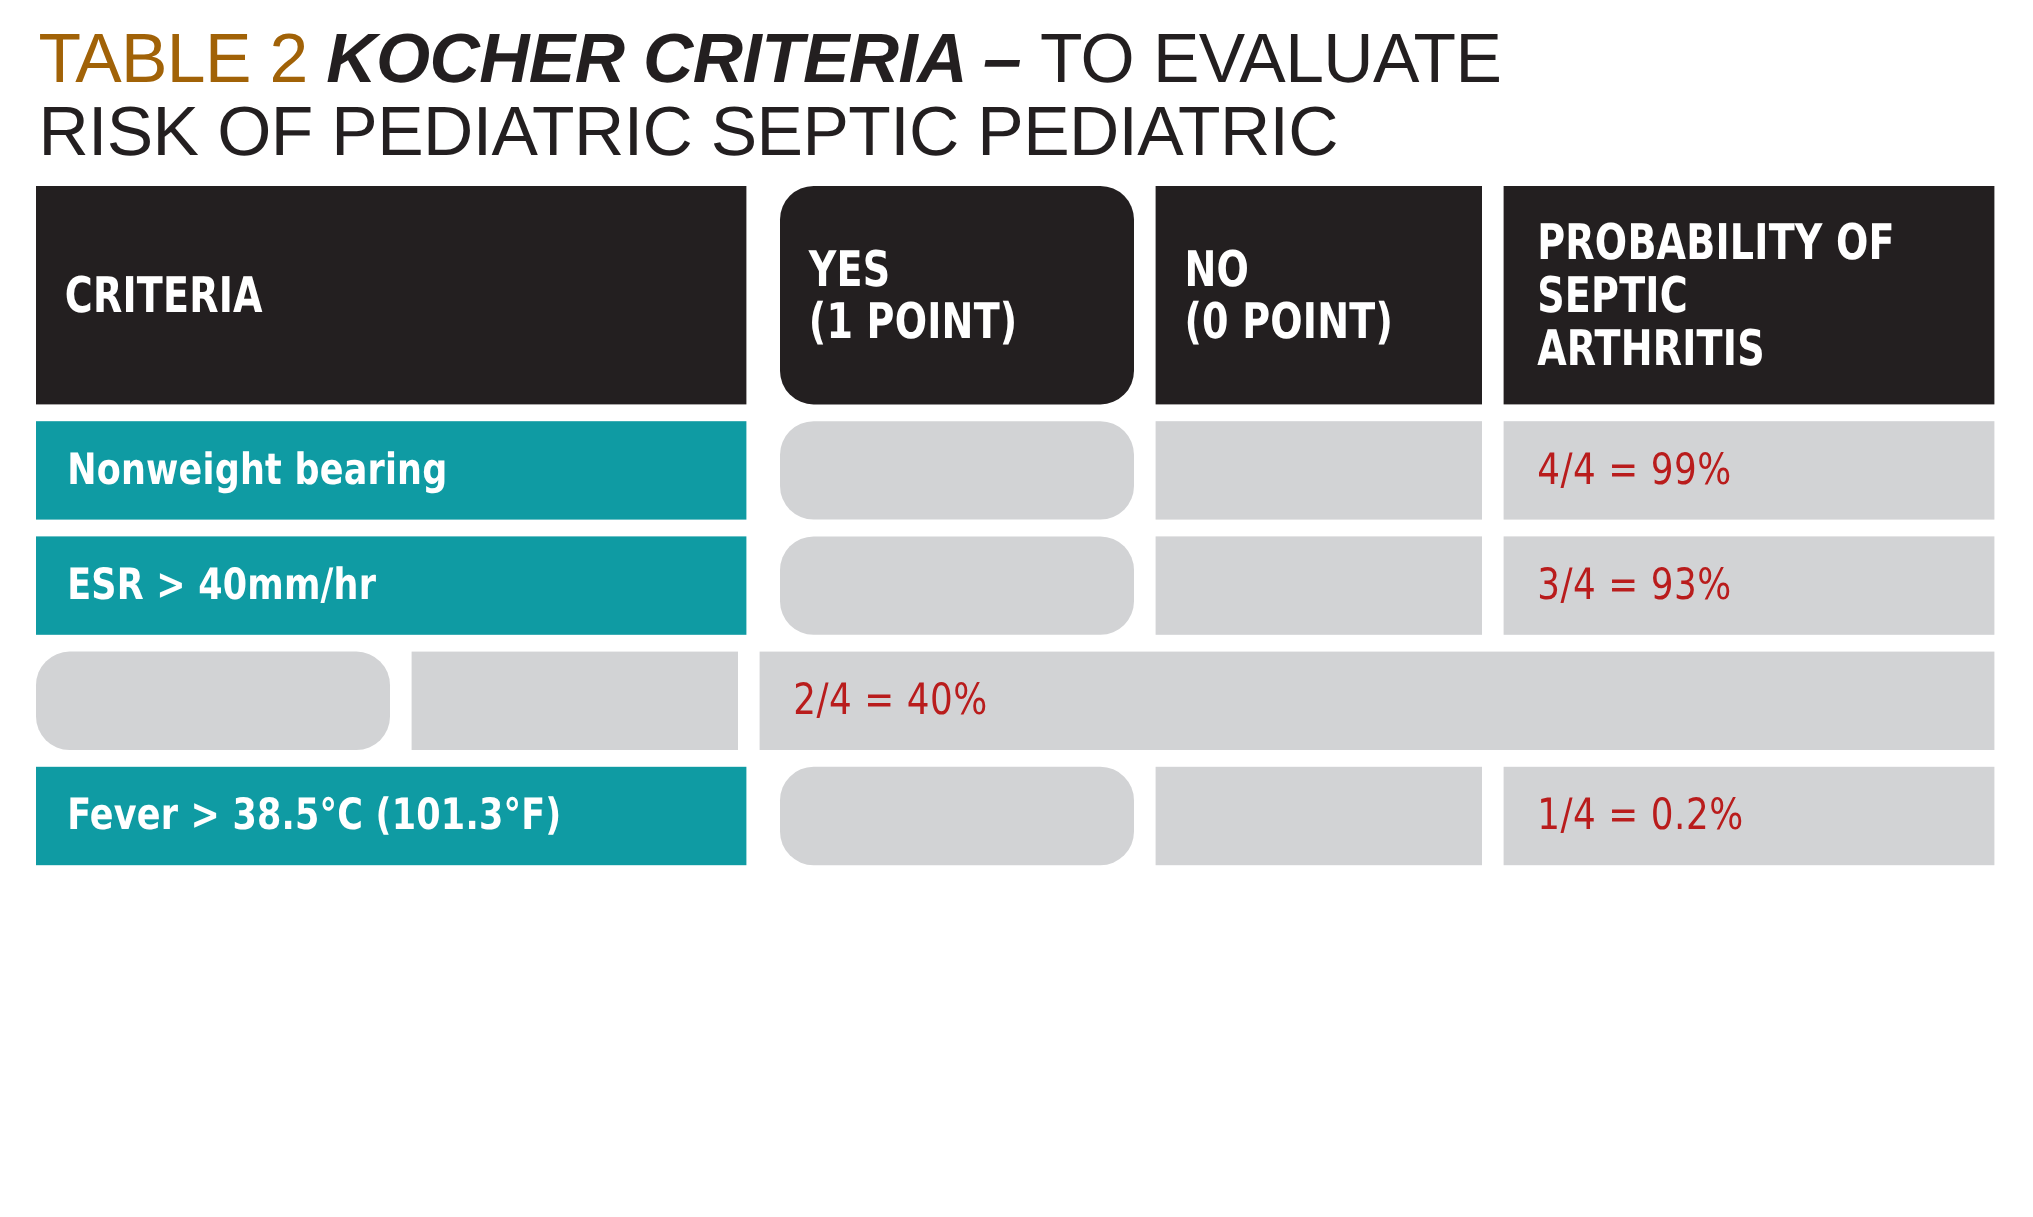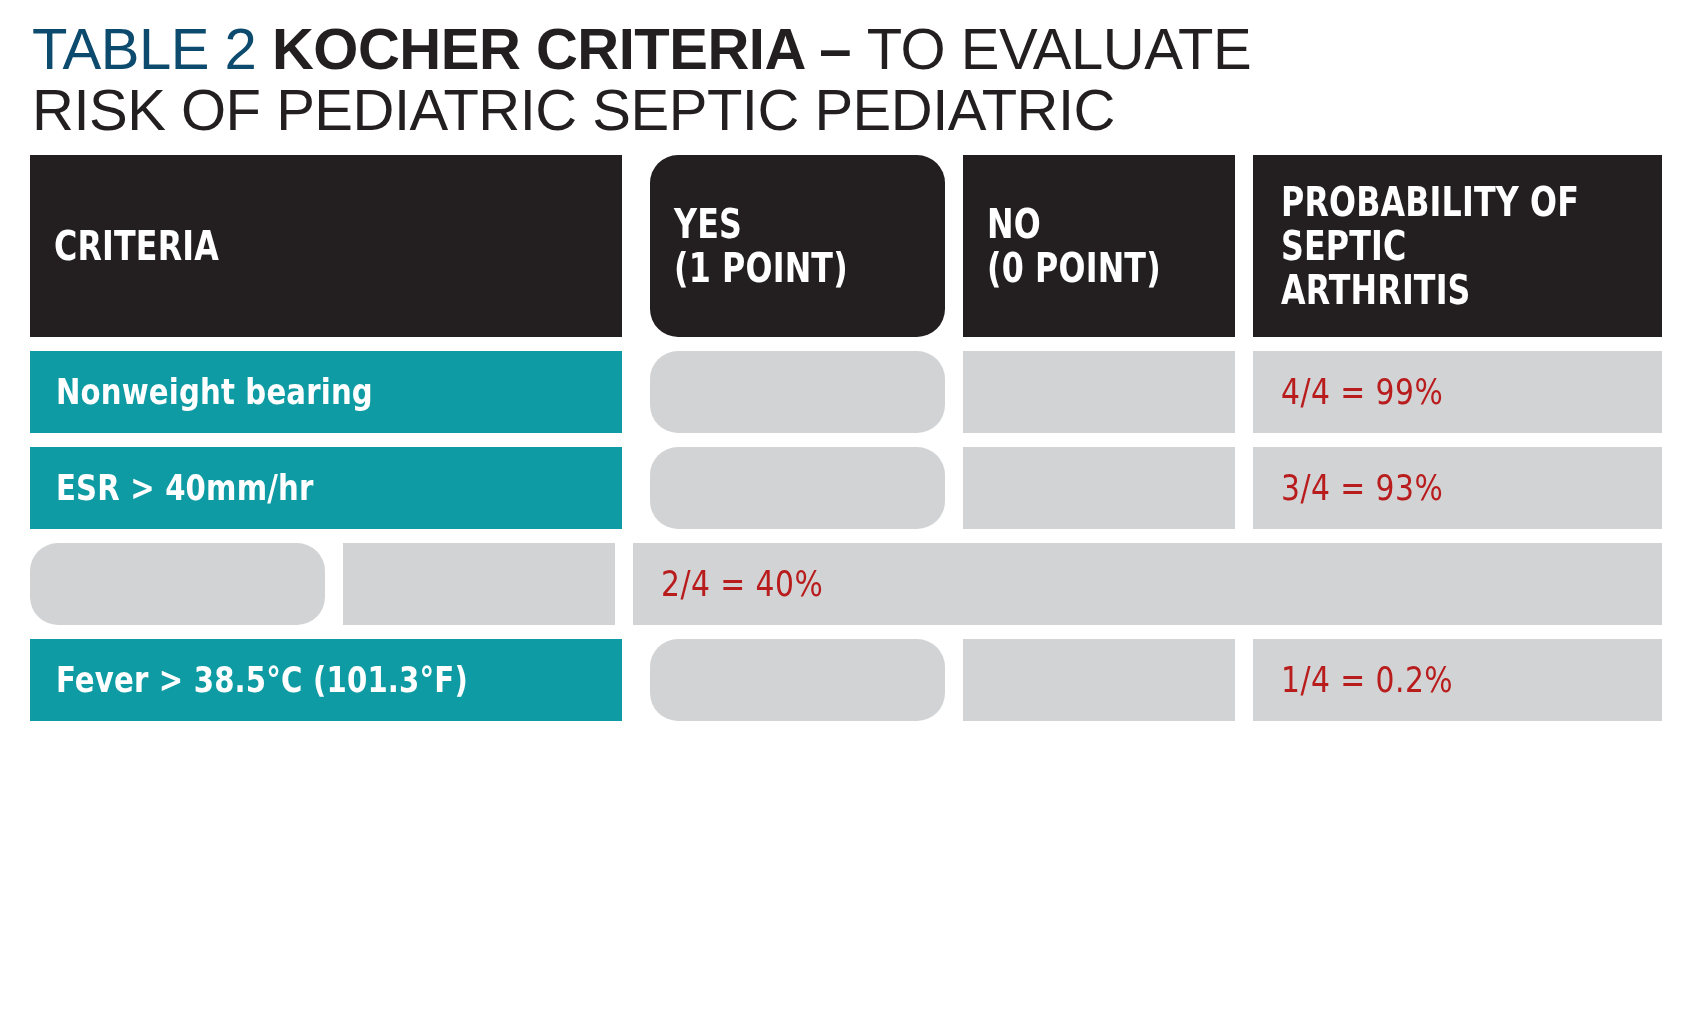--- a/index.html
+++ b/index.html
@@ -28,25 +28,26 @@
     line-height: 1.06;
   }
   .title-line {
     font-size: 58px;
     letter-spacing: -0.5px;
     color: #231f20;
     font-weight: 400;
     white-space: nowrap;
   }
   .title-tablelabel {
-    color: #0c4a6e;
+    color: #a16207;
     font-weight: 400;
   }
   .title-strong {
     font-weight: 700;
+    font-style: italic;
   }
 
   
   .table {
     width: 1632px;
     border-collapse: separate;
     border-spacing: 0;
   }
 
   .row {

